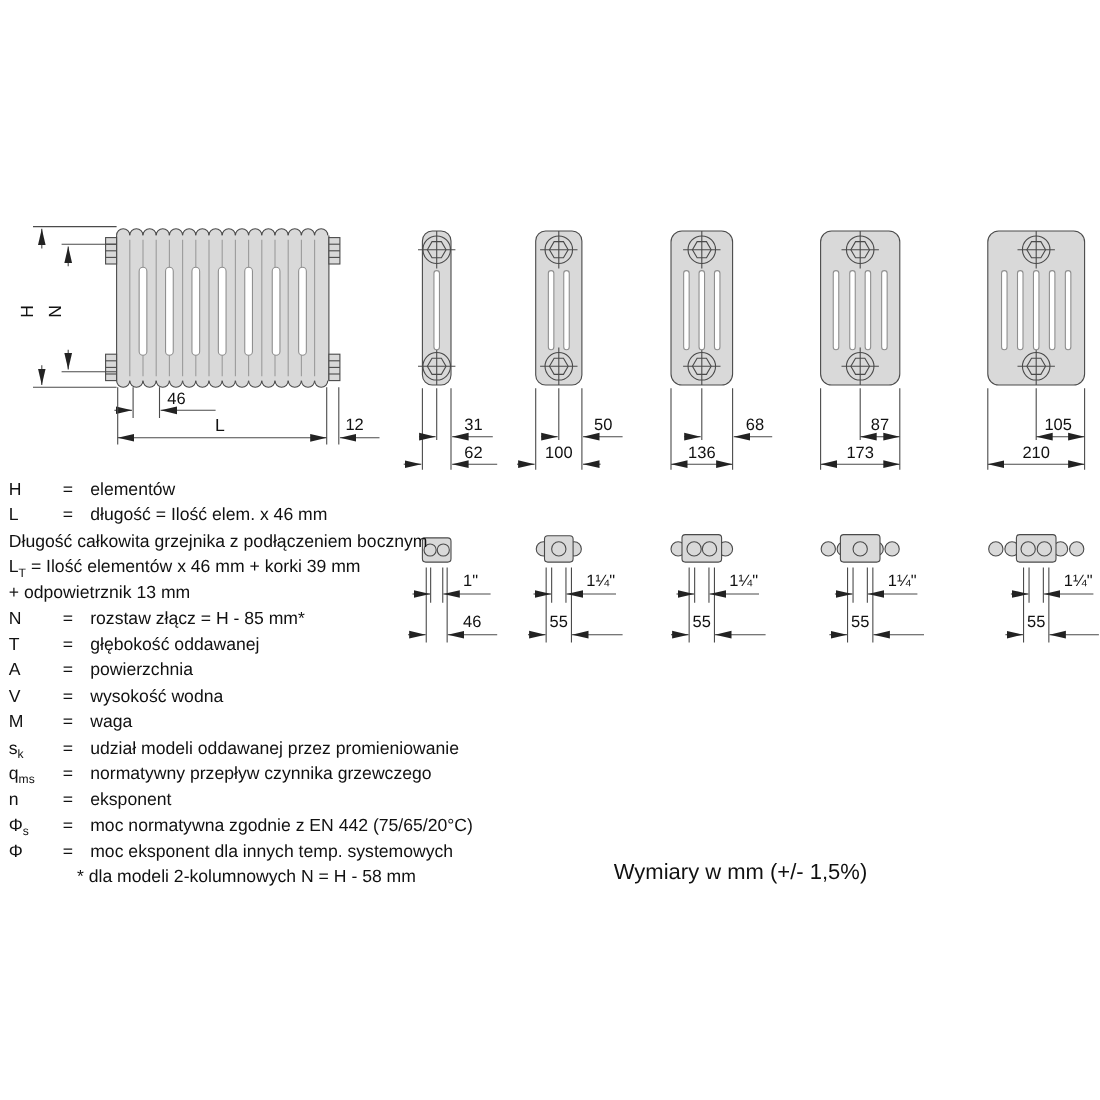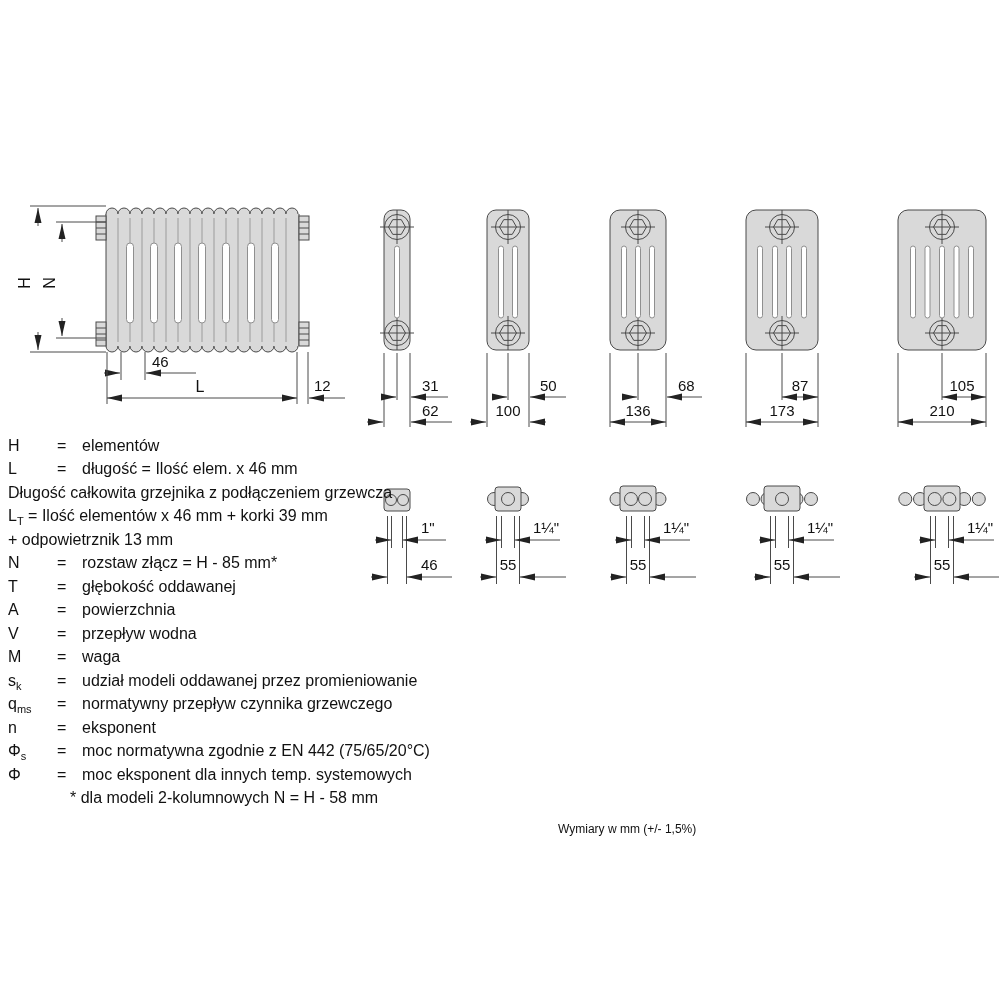--- a/index.html
+++ b/index.html
@@ -13,21 +13,21 @@
   .fillg-noline{fill:#d9d9d9;stroke:none;}
   .slotw{fill:#ffffff;stroke:#8f8f8f;stroke-width:1;}
   text.dim{font-family:"Liberation Sans",sans-serif;font-size:15px;fill:#111;}
   text.dimBig{font-family:"Liberation Sans",sans-serif;font-size:16px;fill:#111;}
   
   .lrow{position:absolute;left:8px;height:22px;font-size:16px;line-height:20px;white-space:nowrap;}
   .lrow .sym{position:absolute;left:0;top:0;}
   .lrow .eq{position:absolute;left:49px;top:0;}
   .lrow .desc{position:absolute;left:74px;top:0;}
   sub{font-size:11px;}
-  .note{position:absolute;left:558px;top:782px;font-size:12px;white-space:nowrap;margin-top:40px;}
+  .note{position:absolute;left:558px;top:782px;font-size:20px;white-space:nowrap;}
 </style>
 </head>
 <body>
 
 <div id="stage">
 
 <svg id="drawing" width="1000" height="620" viewBox="0 0 1000 620">
   <defs>
     <marker id="ar" markerUnits="userSpaceOnUse" markerWidth="16" markerHeight="10" refX="15" refY="5" orient="auto-start-reverse">
       <path d="M0,1.5 L15,5 L0,8.5 Z" fill="#222"></path>
@@ -338,21 +338,21 @@
     <span class="sym"><span>H</span><sub></sub></span>
     <span class="eq">=</span>
     <span class="desc">elementów</span>
   </div>
   <div class="lrow" style="top:459px">
     <span class="sym"><span>L</span><sub></sub></span>
     <span class="eq">=</span>
     <span class="desc">długość = Ilość elem. x 46 mm</span>
   </div>
   <div class="lrow" style="top:483px">
-    <span>Długość całkowita grzejnika z podłączeniem grzewcza</span>
+    <span>Długość całkowita grzejnika z podłączeniem bocznym</span>
   </div>
   <div class="lrow" style="top:506px">
     <span>L</span><sub>T</sub><span> = Ilość elementów x 46 mm + korki 39 mm</span>
   </div>
   <div class="lrow" style="top:530px">
     <span>+ odpowietrznik 13 mm</span>
   </div>
   <div class="lrow" style="top:553px">
     <span class="sym"><span>N</span><sub></sub></span>
     <span class="eq">=</span>
@@ -364,21 +364,21 @@
     <span class="desc">głębokość oddawanej</span>
   </div>
   <div class="lrow" style="top:600px">
     <span class="sym"><span>A</span><sub></sub></span>
     <span class="eq">=</span>
     <span class="desc">powierzchnia</span>
   </div>
   <div class="lrow" style="top:624px">
     <span class="sym"><span>V</span><sub></sub></span>
     <span class="eq">=</span>
-    <span class="desc">przepływ wodna</span>
+    <span class="desc">wysokość wodna</span>
   </div>
   <div class="lrow" style="top:647px">
     <span class="sym"><span>M</span><sub></sub></span>
     <span class="eq">=</span>
     <span class="desc">waga</span>
   </div>
   <div class="lrow" style="top:671px">
     <span class="sym"><span>s</span><sub>k</sub></span>
     <span class="eq">=</span>
     <span class="desc">udział modeli oddawanej przez promieniowanie</span>

